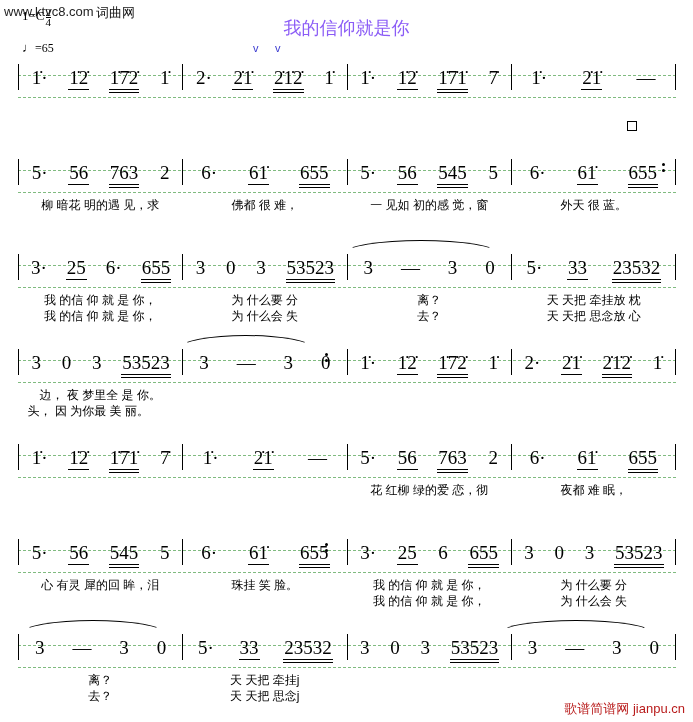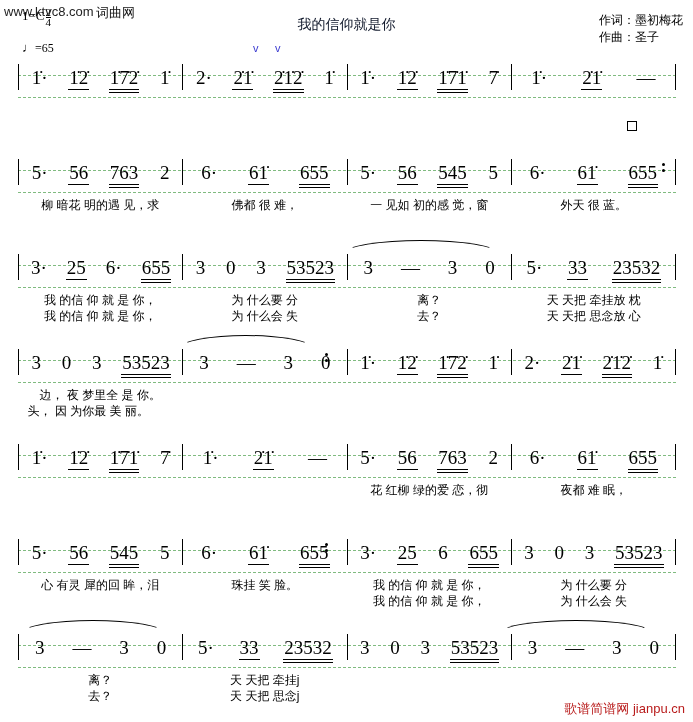--- a/index.html
+++ b/index.html
@@ -18,21 +18,21 @@
     position:absolute;left:4px;top:4px;
     font-family:"Liberation Sans", sans-serif;
     font-size:13px;color:#222;letter-spacing:0px;
   }
   .site-name{
     position:absolute;left:96px;top:4px;
     font-size:13px;color:#111;
   }
   .title{
     position:absolute;left:0;top:16px;width:693px;
-    text-align:center;font-size:14px;color:#0f172a;
+    text-align:center;font-size:18px;color:#8b5cf6;
     font-family:"Liberation Sans", sans-serif;
   }
   .credits{
     position:absolute;right:10px;top:12px;
     font-size:12px;line-height:17px;text-align:left;
     font-family:"Liberation Sans", sans-serif;
   }
   .keysig{
     position:absolute;left:22px;top:8px;
     font-size:13px;font-family:"Liberation Serif", serif;
@@ -129,24 +129,20 @@
   }
 </style>
 </head>
 <body>
 
 <div class="sheet">
 
   <div class="watermark-top">www.ktvc8.com</div>
   <div class="site-name">词曲网</div>
   <div class="title">我的信仰就是你</div>
-  <div class="credits">
-    <div>作词：墨初梅花</div>
-    <div>作曲：圣子</div>
-  </div>
 
   <div class="keysig">
     <span>1=C</span><span class="frac"><span class="num">2</span><span class="den">4</span></span>
   </div>
   <div class="tempo">
     <span class="note">♩</span><span>=65</span>
   </div>
 
   <div class="greenline" style="top:75px;"></div>
   <div class="greenline" style="top:97px;"></div>

